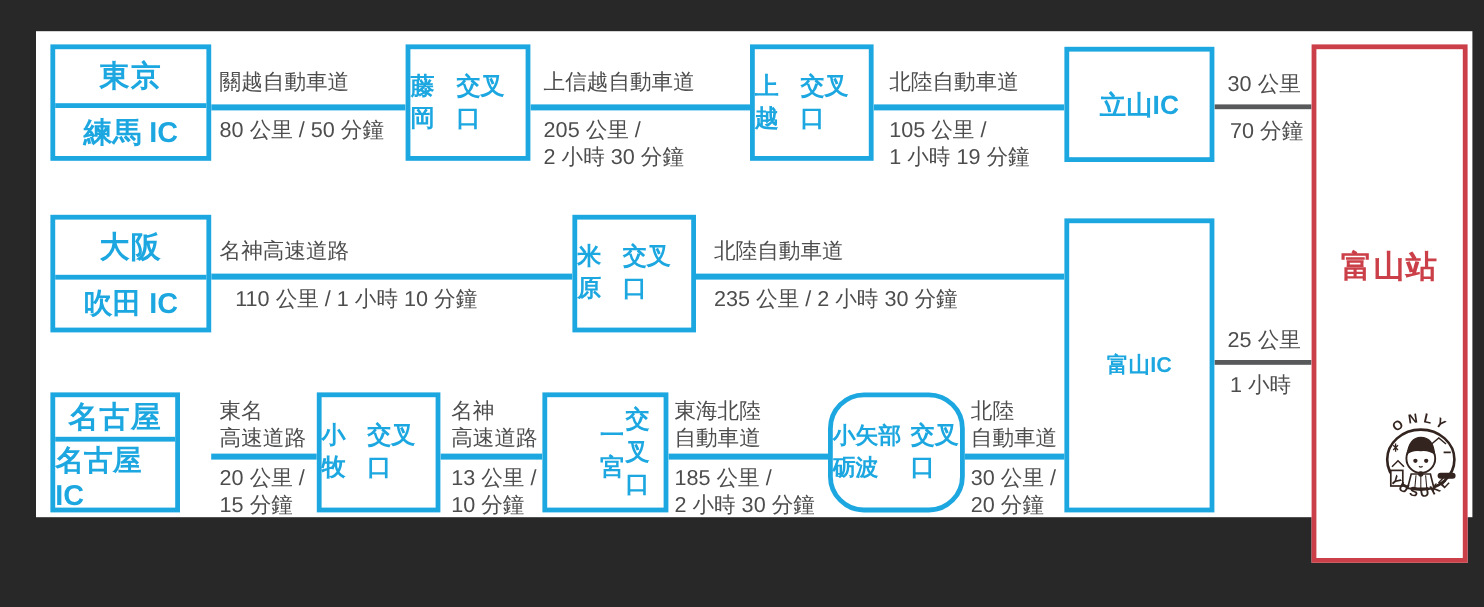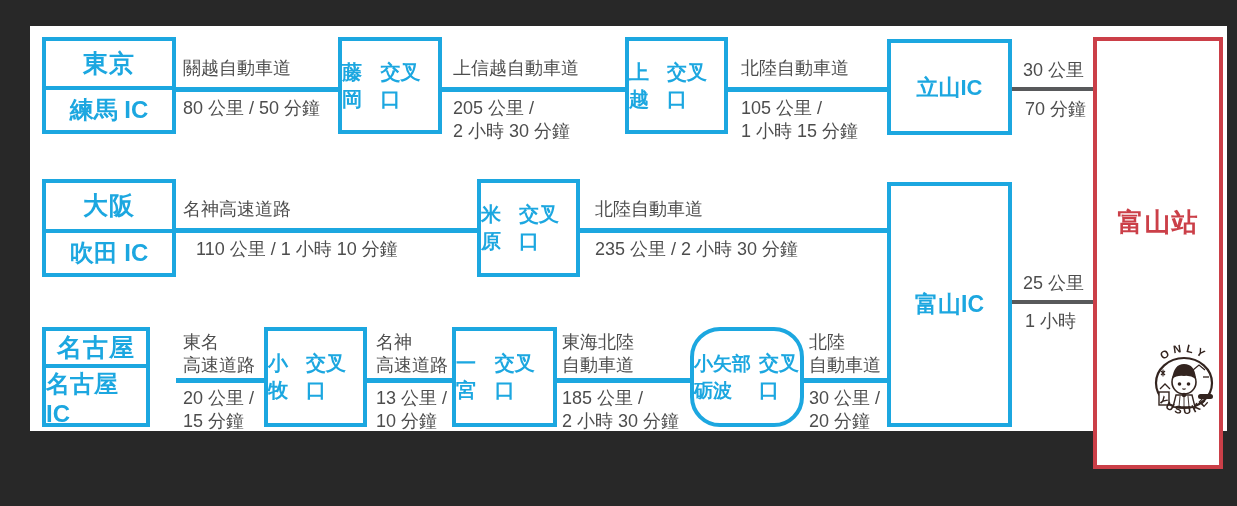--- a/index.html
+++ b/index.html
@@ -47,21 +47,21 @@
   <div class="hline" style="left:698px;top:61px;width:159px;"></div>
   <div class="grayline" style="left:982px;top:61px;width:81px;"></div>
 
   <div class="lbl" style="left:153px;top:31px;">關越自動車道</div>
   <div class="lbl" style="left:153px;top:71px;">80 公里 / 50 分鐘</div>
   <div class="lbl" style="left:423px;top:31px;">上信越自動車道</div>
   <div class="lbl" style="left:423px;top:71px;">205 公里 /
 2 小時 30 分鐘</div>
   <div class="lbl" style="left:711px;top:31px;">北陸自動車道</div>
   <div class="lbl" style="left:711px;top:71px;">105 公里 /
-1 小時 15 分鐘</div>
+1 小時 19 分鐘</div>
   <div class="lbl" style="left:993px;top:33px;">30 公里</div>
   <div class="lbl" style="left:995px;top:72px;">70 分鐘</div>
 
   <div class="box origin" style="left:12px;top:11px;width:134px;height:97px;">
     <div class="city">東京</div>
     <div class="divider"></div>
     <div class="ic">練馬 IC</div>
   </div>
   <div class="box junction" style="left:308px;top:11px;width:104px;height:97px;">
     <span>藤岡</span>
@@ -89,21 +89,21 @@
 
   <div class="box origin" style="left:12px;top:153px;width:134px;height:98px;">
     <div class="city">大阪</div>
     <div class="divider"></div>
     <div class="ic">吹田 IC</div>
   </div>
   <div class="box junction" style="left:447px;top:153px;width:103px;height:98px;">
     <span>米原</span>
     <span class="j2">交叉口</span>
   </div>
-  <div class="box junction" style="left:857px;top:156px;width:125px;height:245px;font-size:23px;">
+  <div class="box junction" style="left:857px;top:156px;width:125px;height:245px;font-size:18px;">
     <span>富山</span>
     <span>IC</span>
   </div>
 
   <div class="hline" style="left:146px;top:352px;width:88px;"></div>
   <div class="hline" style="left:337px;top:352px;width:85px;"></div>
   <div class="hline" style="left:527px;top:352px;width:133px;"></div>
   <div class="hline" style="left:774px;top:352px;width:83px;"></div>
 
   <div class="lbl" style="left:153px;top:305px;">東名
@@ -125,21 +125,21 @@
 
   <div class="box origin" style="left:12px;top:301px;width:108px;height:100px;">
     <div class="city">名古屋</div>
     <div class="divider"></div>
     <div class="ic">名古屋 IC</div>
   </div>
   <div class="box junction" style="left:234px;top:301px;width:103px;height:100px;">
     <span>小牧</span>
     <span class="j2">交叉口</span>
   </div>
-  <div class="box junction" style="left:422px;top:301px;width:105px;height:100px;">
+  <div class="box junction" style="left:422px;top:301px;width:105px;height:100px;padding-left:44px;">
     <span>一宮</span>
     <span class="j2">交叉口</span>
   </div>
   <div class="box junction small" style="left:660px;top:301px;width:114px;height:100px;border-radius:30px;">
     <span>小矢部砺波</span>
     <span class="j2">交叉口</span>
   </div>
 
   <div class="station" style="left:1063px;top:11px;width:130px;height:432px;">
     <div class="station-title" style="top:164px;">富山站</div>

